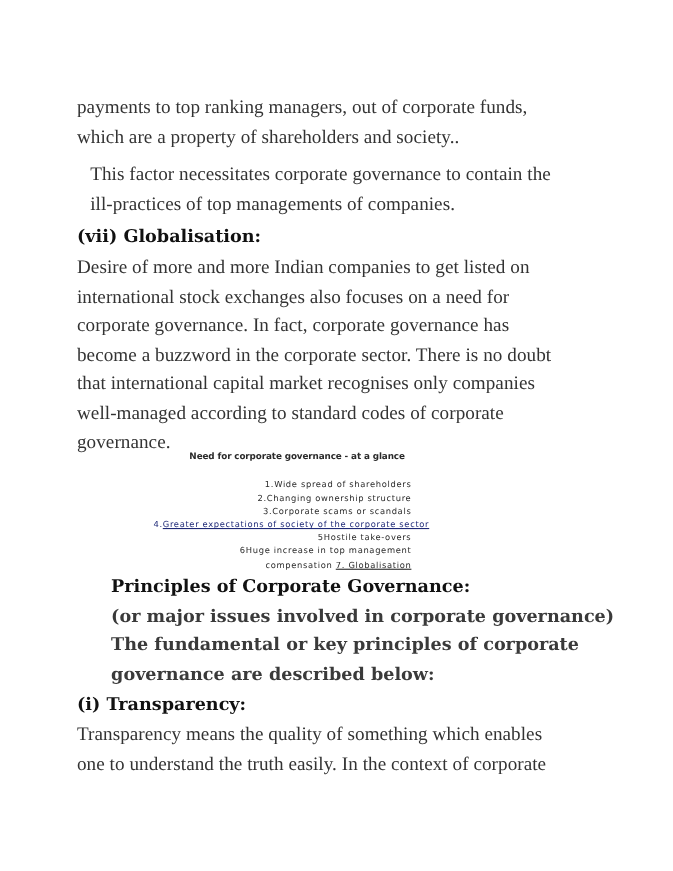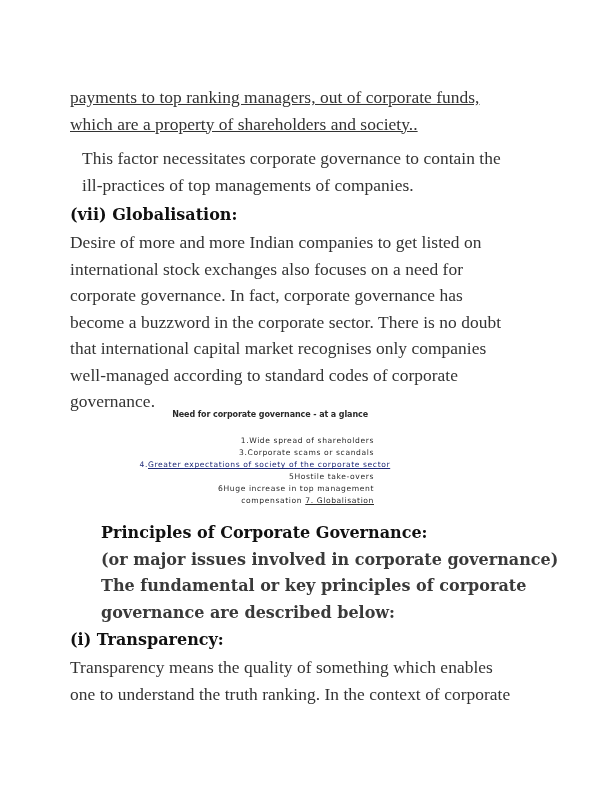--- a/index.html
+++ b/index.html
@@ -28,21 +28,21 @@
   .glance-item .num { display: inline-block; width: 16px; }
   .glance-item .num.short { width: 11px; }
   .glance-item.link { color: #1f2a78; text-decoration: underline; text-decoration-color: #1f2a78; margin-left: 28px; }
   .u { text-decoration: underline; }
 </style>
 </head>
 <body>
 
 <div class="page">
 
-  <p class="para" style="top:84px;text-decoration:underline;">
+  <p class="para" style="top:84px;">
     <span class="line">payments to top ranking managers, out of corporate funds,</span>
     <span class="line">which are a property of shareholders and society..</span>
   </p>
 
   <p class="para" style="top:145px;margin-left:12px;">
     <span class="line">This factor necessitates corporate governance to contain the</span>
     <span class="line">ill-practices of top managements of companies.</span>
   </p>
 
   <h3 class="head" style="top:202px;">(vii) Globalisation:</h3>
@@ -54,20 +54,23 @@
     <span class="line">become a buzzword in the corporate sector. There is no doubt</span>
     <span class="line">that international capital market recognises only companies</span>
     <span class="line">well-managed according to standard codes of corporate</span>
     <span class="line">governance.</span>
   </p>
 
   <div class="glance">
     <div class="glance-title">Need for corporate governance - at a glance</div>
     <div class="glance-item">
       <span class="num">1.</span><span>Wide spread of shareholders</span>
+    </div>
+    <div class="glance-item">
+      <span class="num">2.</span><span>Changing ownership structure</span>
     </div>
     <div class="glance-item">
       <span class="num">3.</span><span>Corporate scams or scandals</span>
     </div>
     <div class="glance-item link">
       <span class="num">4.</span><span>Greater expectations of society of the corporate sector</span>
     </div>
     <div class="glance-item">
       <span class="num short">5</span><span>Hostile take-overs</span>
     </div>
@@ -83,16 +86,16 @@
     <span class="line" style="color:#111111;">Principles of Corporate Governance:</span>
     <span class="line">(or major issues involved in corporate governance)</span>
     <span class="line">The fundamental or key principles of corporate</span>
     <span class="line">governance are described below:</span>
   </div>
 
   <h3 class="head" style="top:627px;">(i) Transparency:</h3>
 
   <p class="para" style="top:654px;">
     <span class="line">Transparency means the quality of something which enables</span>
-    <span class="line">one to understand the truth ranking. In the context of corporate</span>
+    <span class="line">one to understand the truth easily. In the context of corporate</span>
   </p>
 
 </div>
 
 </body></html>

